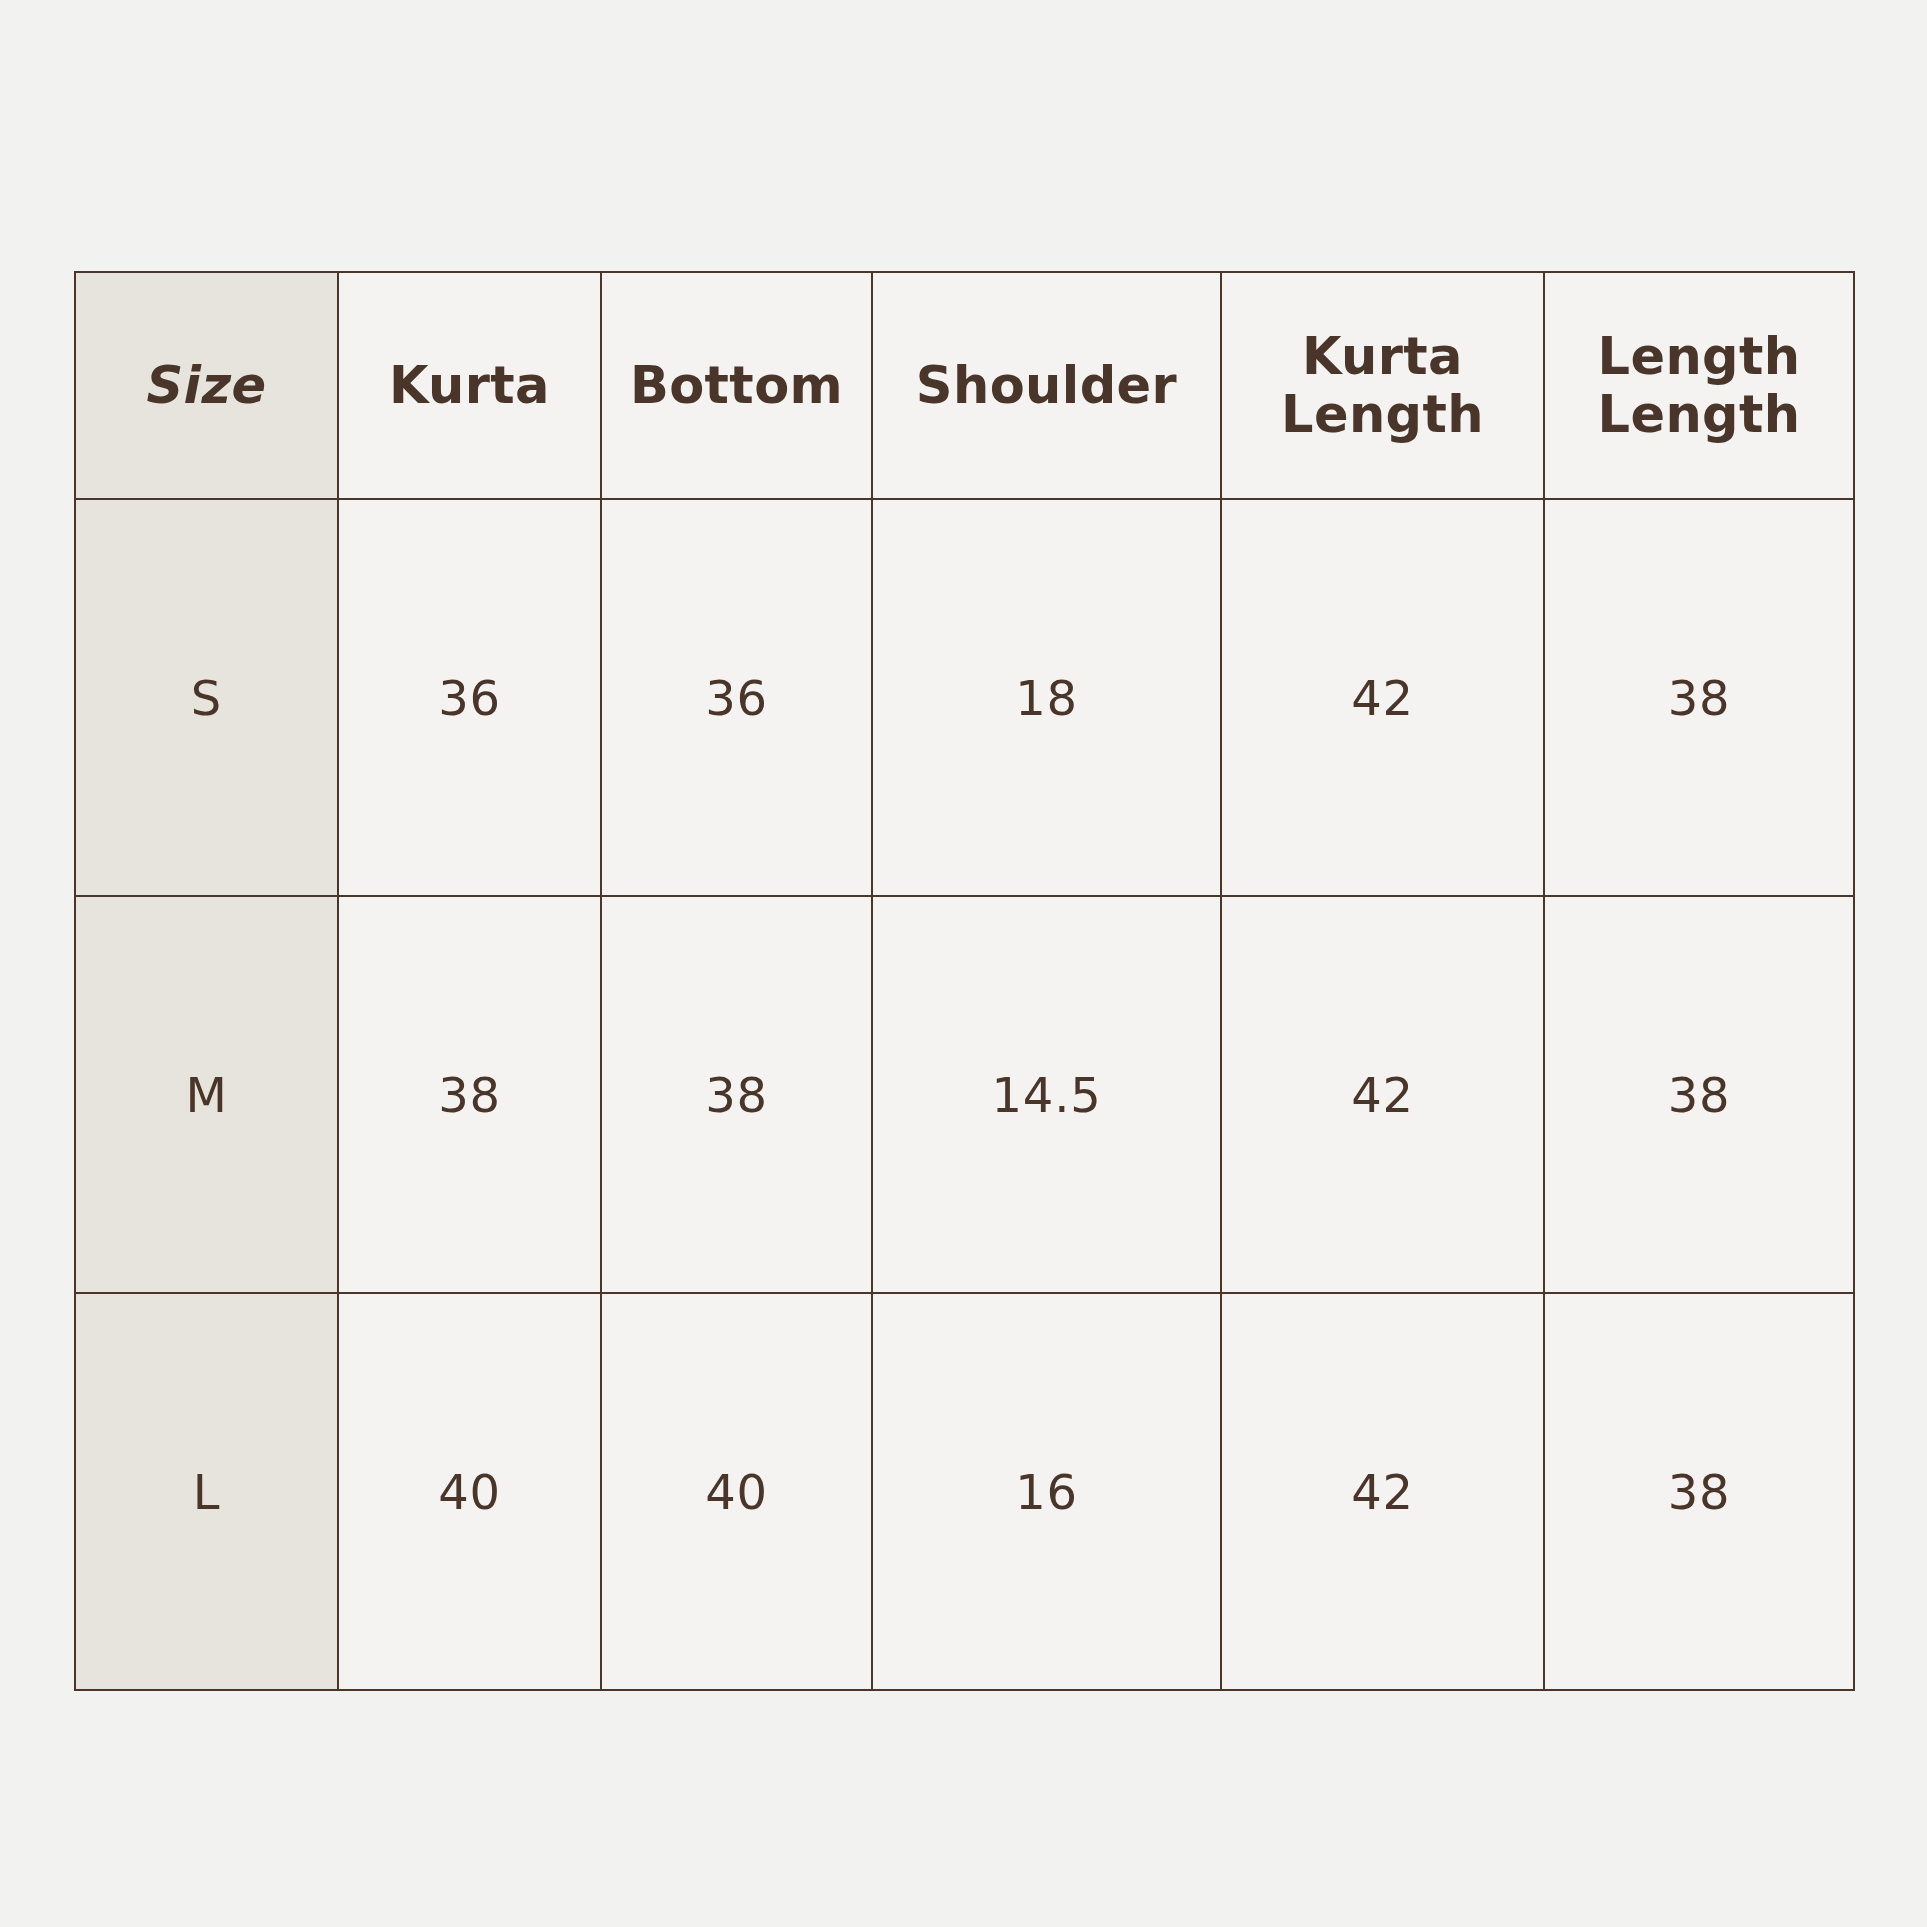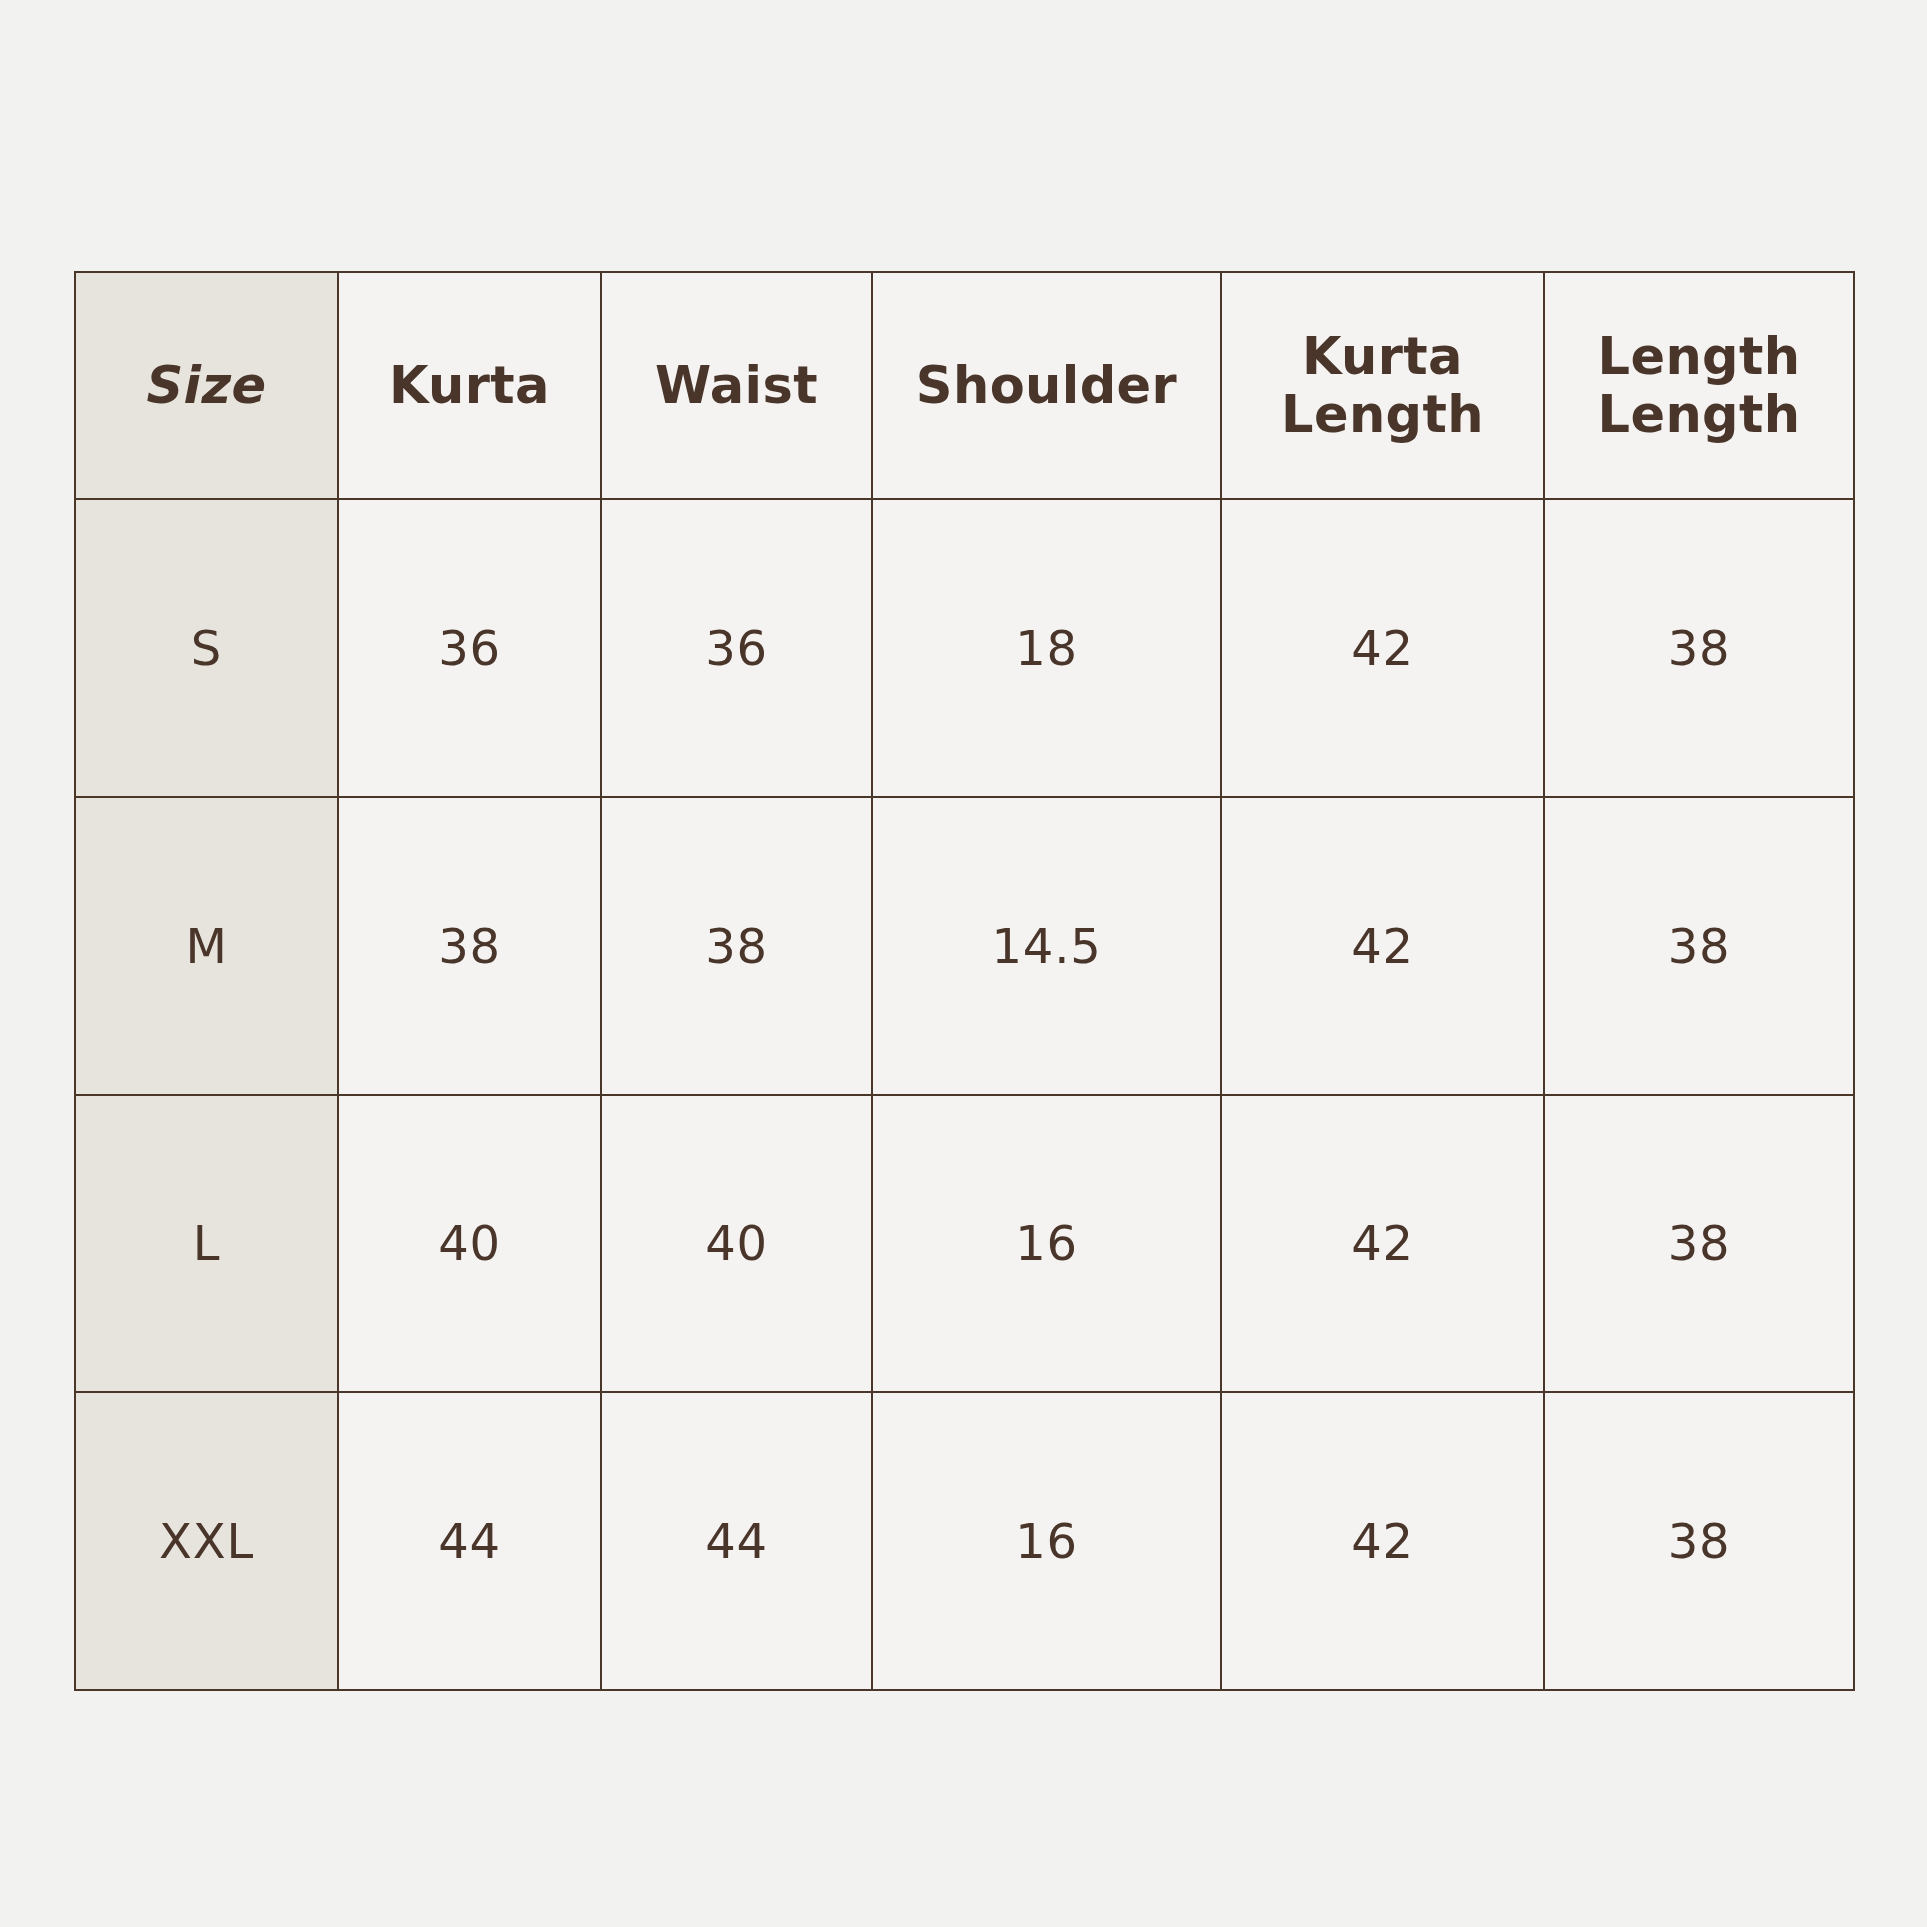--- a/index.html
+++ b/index.html
@@ -89,21 +89,21 @@
       </colgroup>
       <thead>
         <tr>
           <th class="size-head">
             <span class="head-line">Size</span>
           </th>
           <th>
             <span class="head-line">Kurta</span>
           </th>
           <th>
-            <span class="head-line">Waist</span>
+            <span class="head-line">Bottom</span>
           </th>
           <th>
             <span class="head-line">Shoulder</span>
           </th>
           <th>
             <span class="head-line">Kurta</span>
             <span class="head-line">Length</span>
           </th>
           <th>
             <span class="head-line">Length</span>
@@ -129,25 +129,17 @@
           <td>38</td>
         </tr>
         <tr>
           <td class="size-cell">L</td>
           <td>40</td>
           <td>40</td>
           <td>16</td>
           <td>42</td>
           <td>38</td>
         </tr>
-        <tr>
-          <td class="size-cell">XXL</td>
-          <td>44</td>
-          <td>44</td>
-          <td>16</td>
-          <td>42</td>
-          <td>38</td>
-        </tr>
       </tbody>
     </table>
   </div>
 </div>
 
 
 </body></html>

